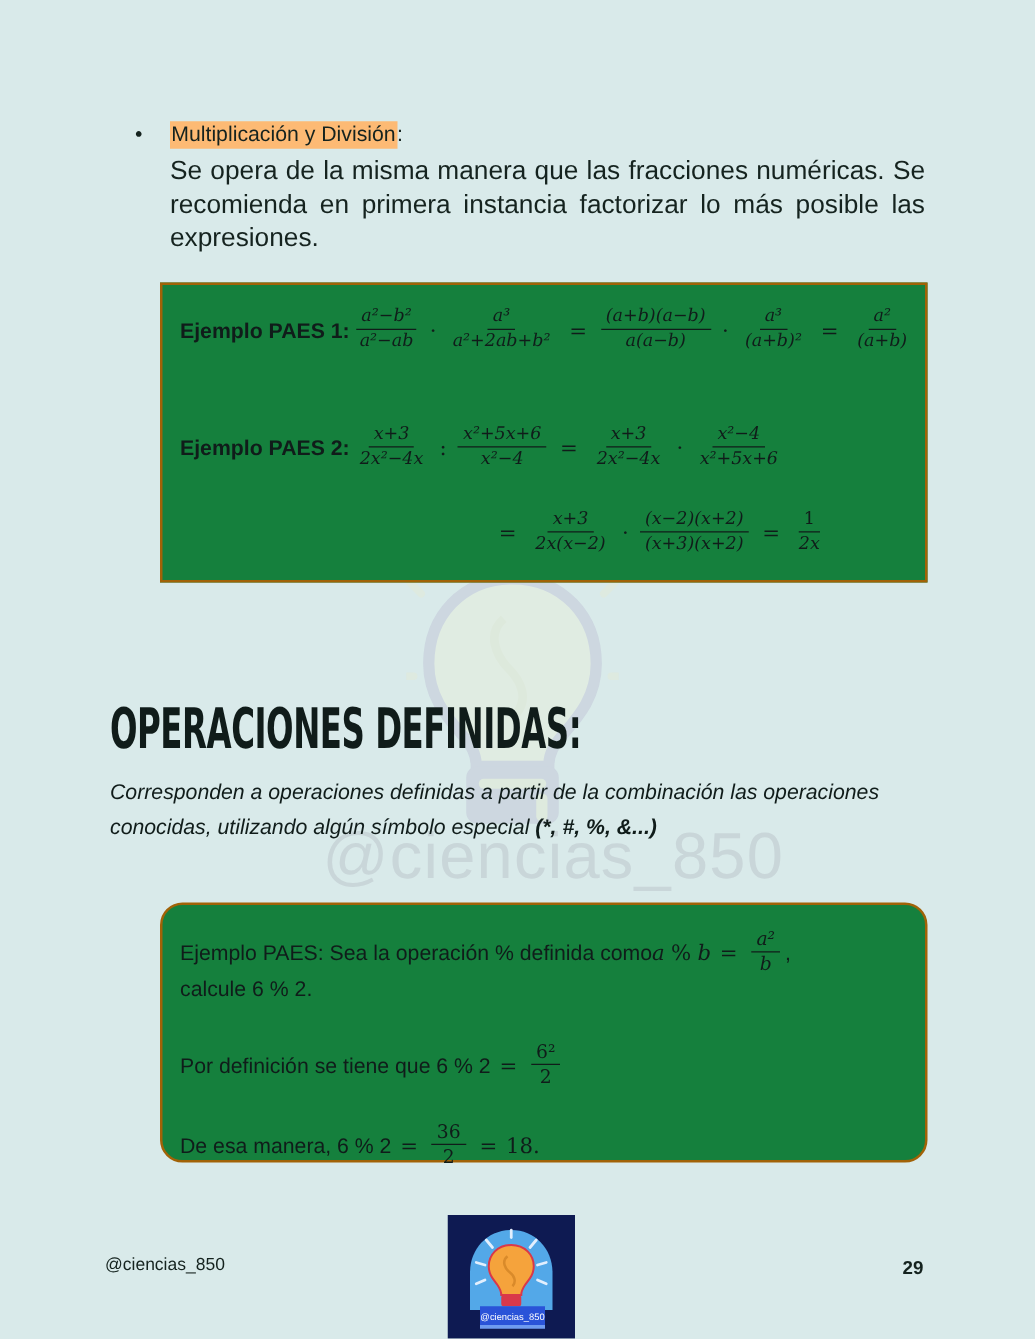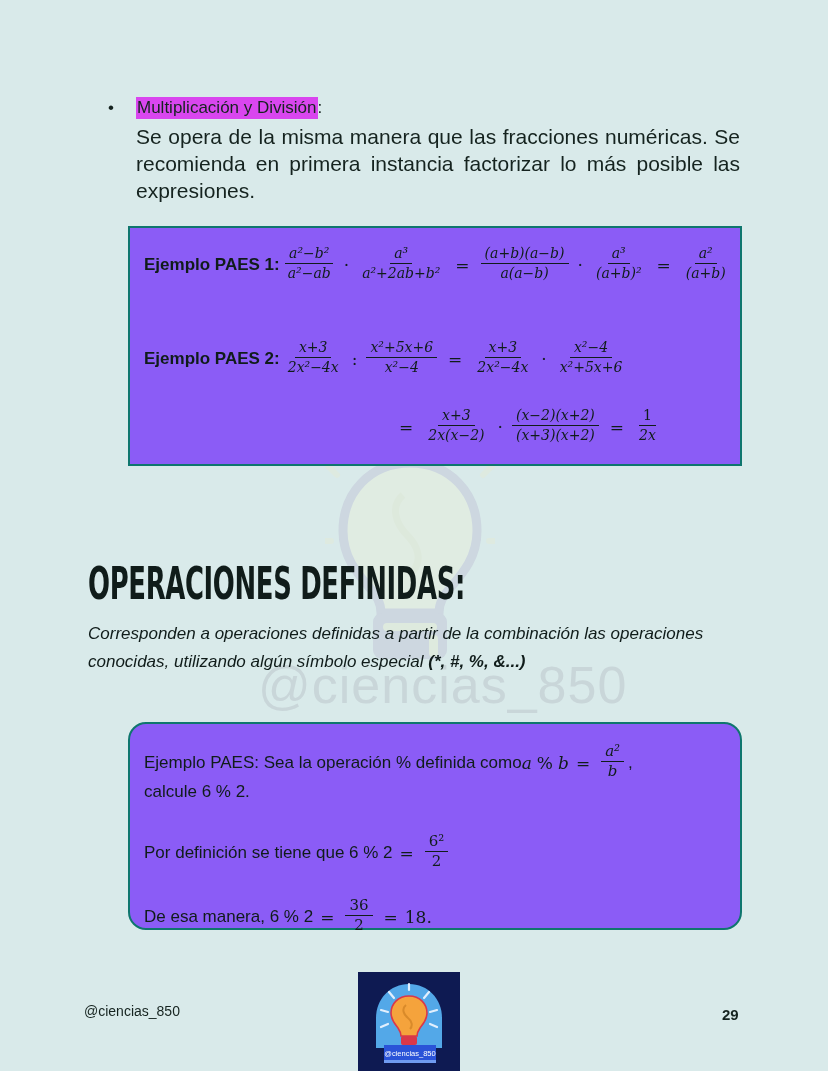--- a/index.html
+++ b/index.html
@@ -65,37 +65,37 @@
     font-size: 17px;
     line-height: 24px;
     flex: none;
     color: #15231f;
   }
   .bullet-head {
     font-size: 17px;
     line-height: 24px;
   }
   .hl {
-    background: #d946ef;
+    background: #fdba74;
     padding: 1px 1px 2px 1px;
   }
   .bullet-body {
     margin-left: 28px;
     font-size: 21px;
     line-height: 27px;
     text-align: justify;
     width: 604px;
     margin-top: 3px;
   }
 
   
   .exbox {
     position: absolute;
-    background: #8b5cf6;
-    border: 2px solid #0f766e;
+    background: #15803d;
+    border: 2px solid #a16207;
     box-sizing: border-box;
   }
   #box1 { left: 128px; top: 226px; width: 614px; height: 240px; }
   #box2 { left: 128px; top: 722px; width: 614px; height: 208px; border-radius: 18px; }
 
   .ex-line {
     position: absolute;
     font-size: 17px;
     color: #101c1a;
     white-space: nowrap;

